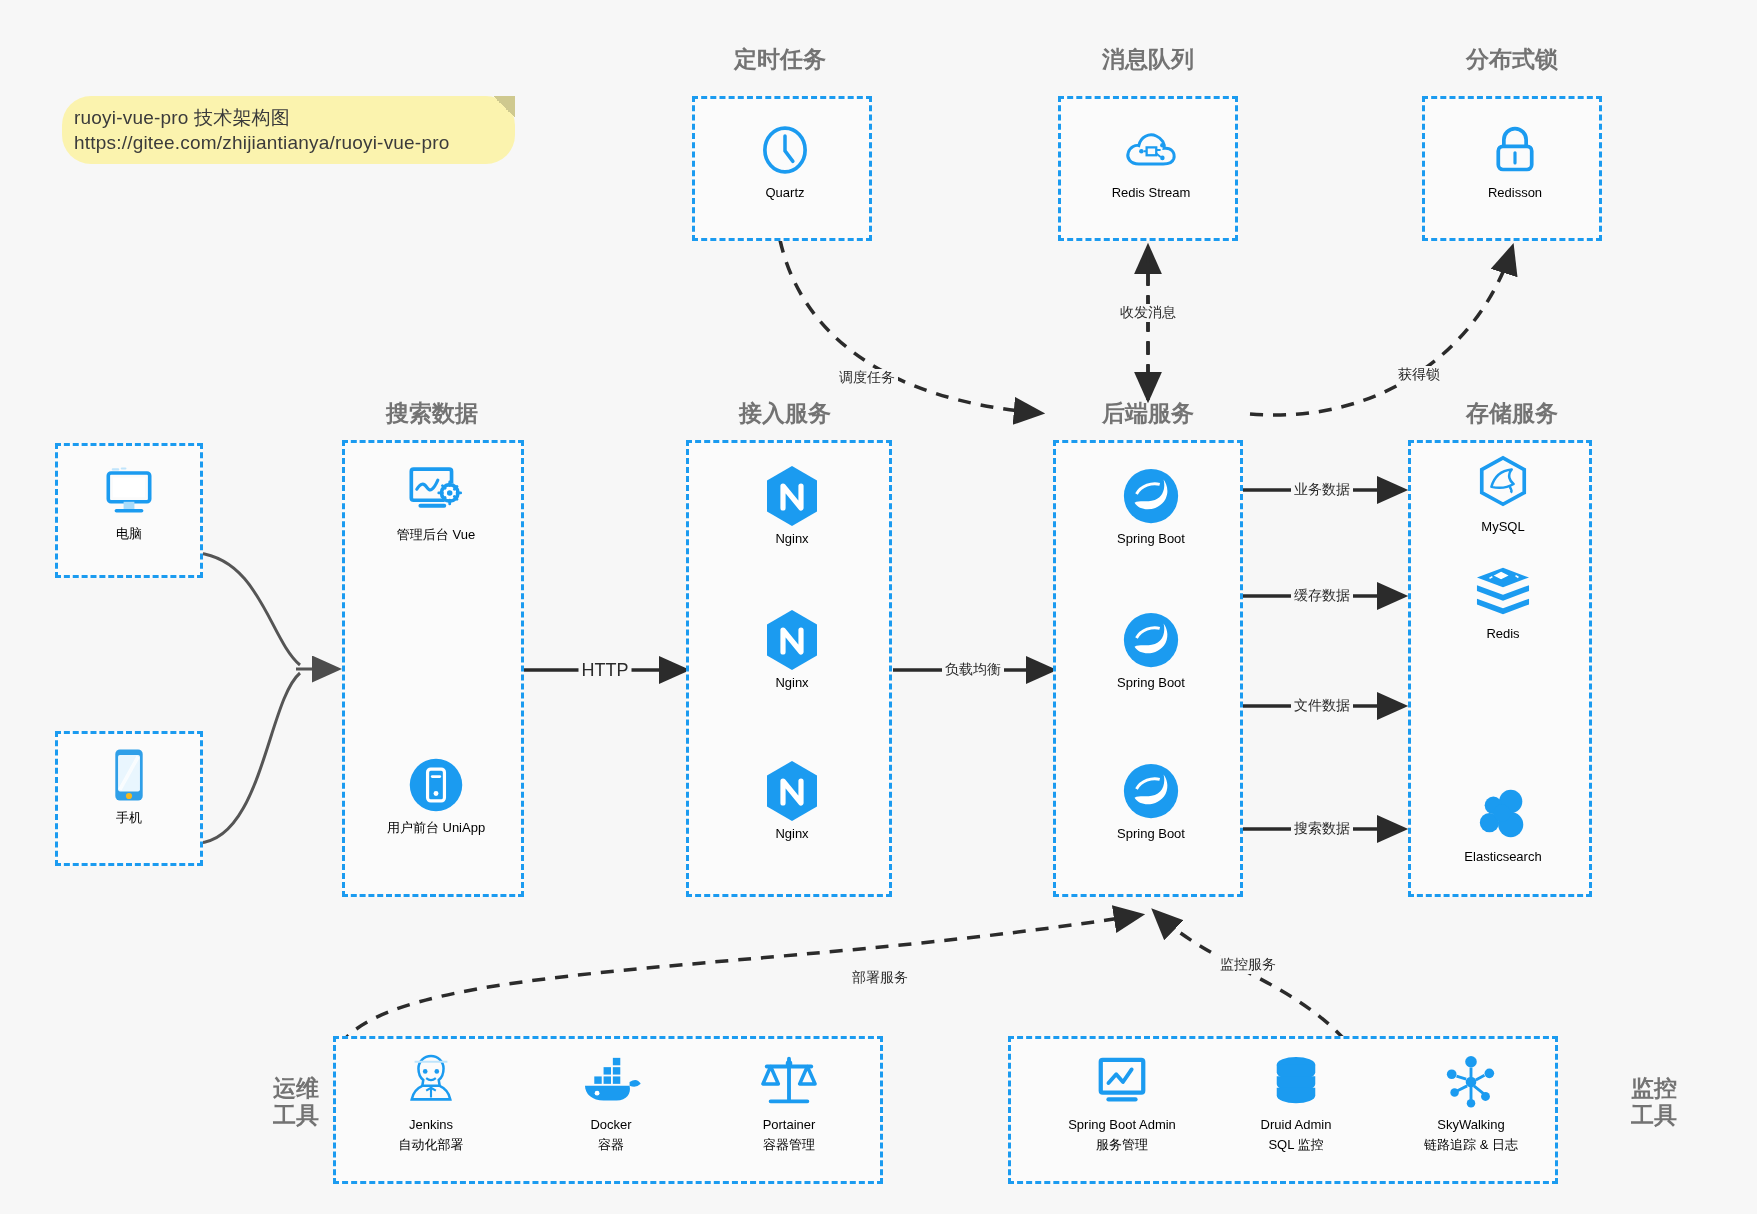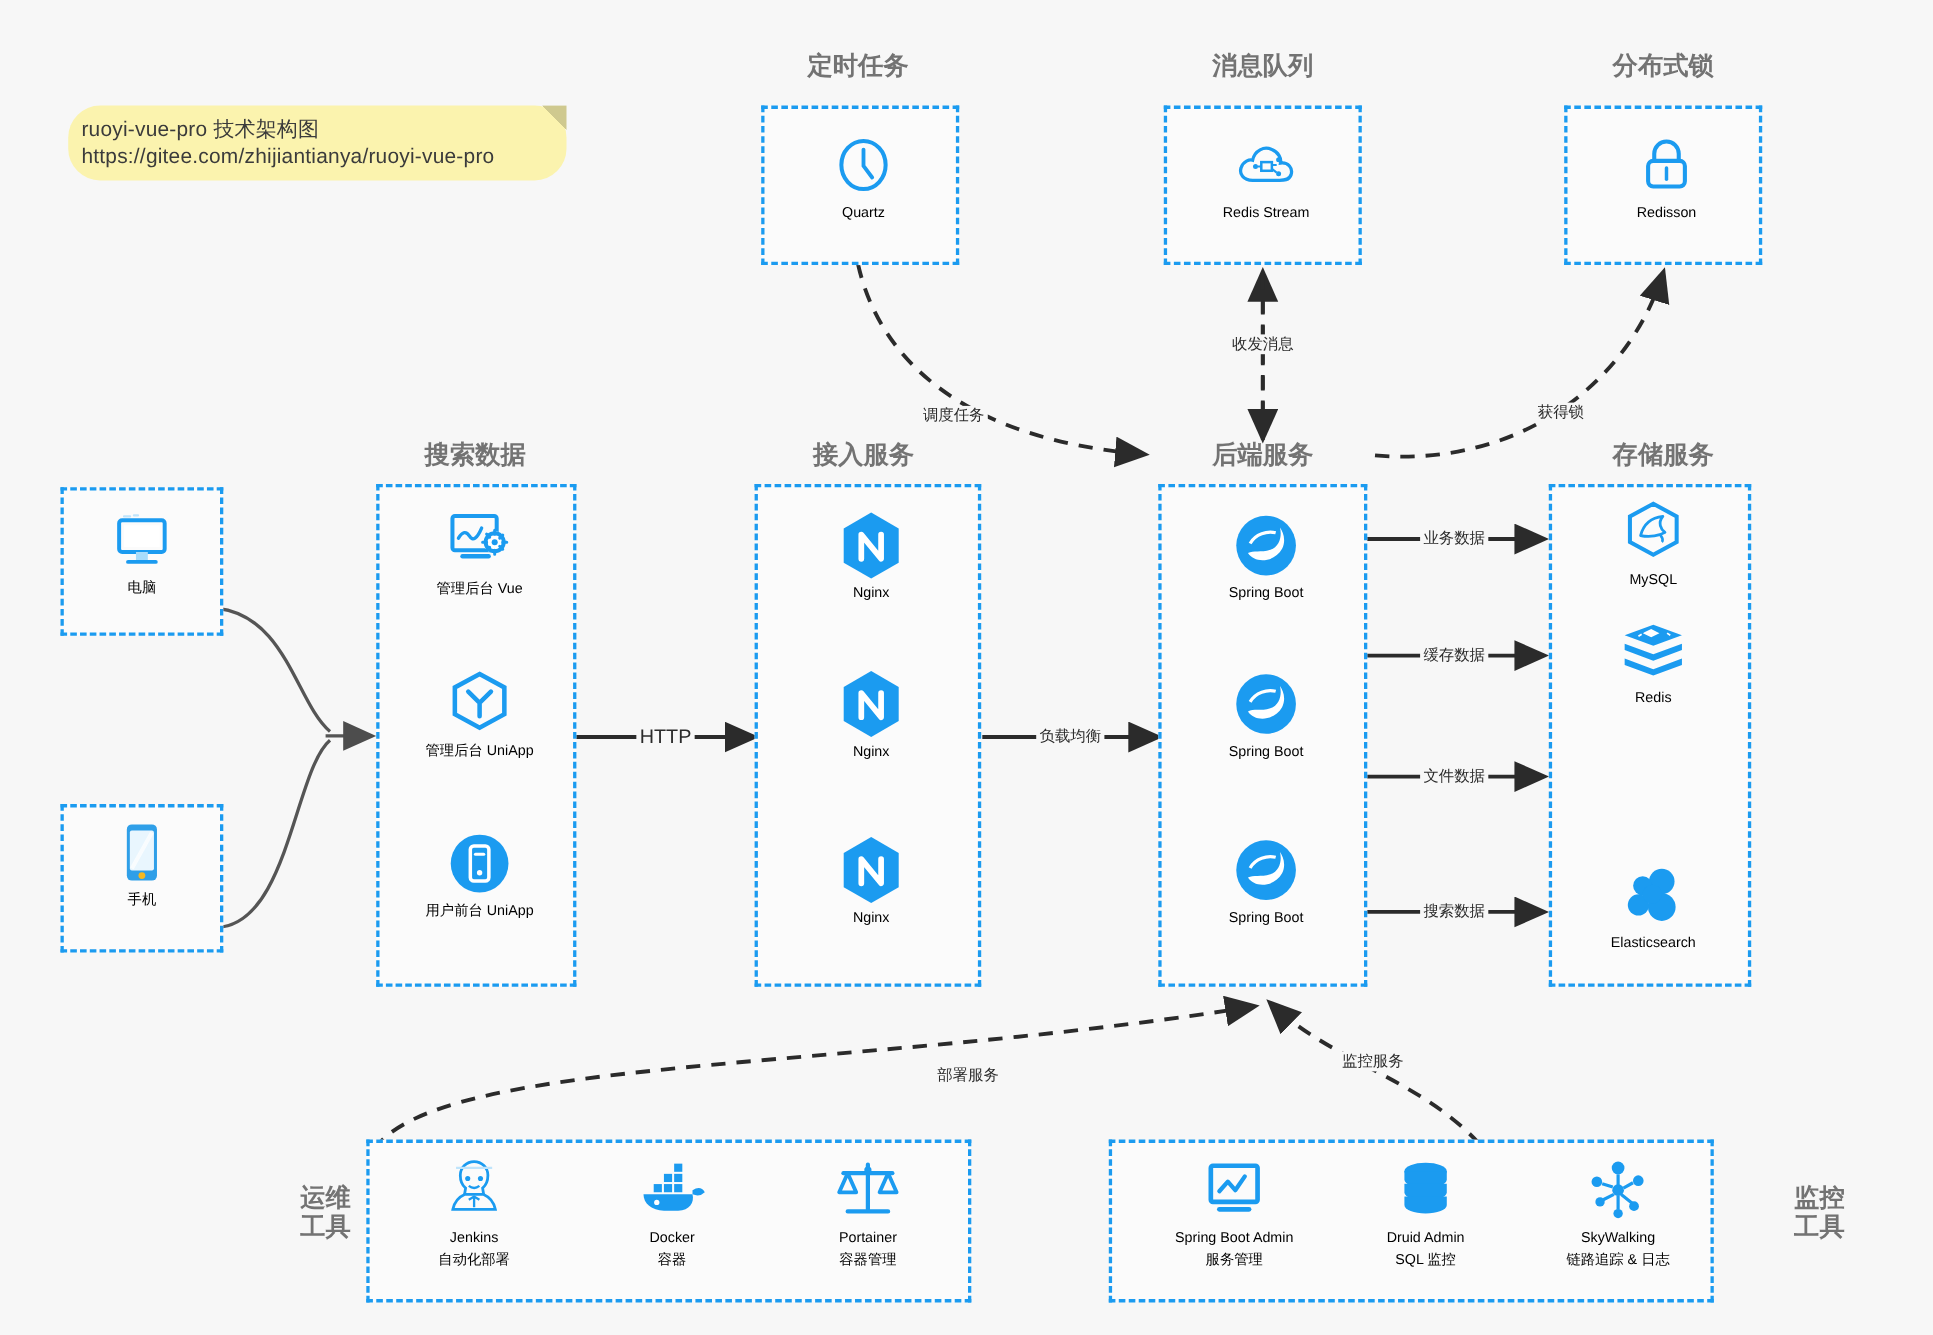--- a/index.html
+++ b/index.html
@@ -189,29 +189,20 @@
             <path d="M18 46 h26" stroke="#1b9bf0" stroke-width="4.4" stroke-linecap="round"></path>
             <circle cx="50" cy="32" r="11" fill="#ffffff"></circle>
             <circle cx="50" cy="32" r="9" fill="none" stroke="#1b9bf0" stroke-width="4"></circle>
             <circle cx="50" cy="32" r="3" fill="#1b9bf0"></circle>
             <g stroke="#1b9bf0" stroke-width="3" stroke-linecap="round">
               <path d="M50 20v4M50 40v4M38 32h4M58 32h4M42 24l3 3M58 39l-3-3M42 40l3-3M58 25l-3 3"></path>
             </g>
           </svg>
       </div>
       <div class="lbl">管理后台 Vue</div>
-    </div>
-    <div class="node" style="left:16px;top:165px;">
-      <div class="ico">
-        <svg width="60" height="62" viewBox="0 0 64 66">
-            <path d="M32 5 L56 18 V44 L32 57 L8 44 V18 Z" fill="none" stroke="#1b9bf0" stroke-width="4.4"></path>
-            <path d="M21 22 L32 33 L43 22 M32 33 V46" fill="none" stroke="#1b9bf0" stroke-width="4.4" stroke-linecap="round"></path>
-          </svg>
-      </div>
-      <div class="lbl">管理后台 UniApp</div>
     </div>
     <div class="node" style="left:16px;top:311px;">
       <div class="ico">
         <svg width="60" height="60" viewBox="0 0 64 64">
             <circle cx="32" cy="32" r="28" fill="#1b9bf0"></circle>
             <rect x="23" y="15" width="18" height="34" rx="3.4" fill="none" stroke="#ffffff" stroke-width="3.4"></rect>
             <path d="M28 23 h8" stroke="#ffffff" stroke-width="3" stroke-linecap="round"></path>
             <circle cx="32" cy="41" r="2.6" fill="#ffffff"></circle>
           </svg>
       </div>

